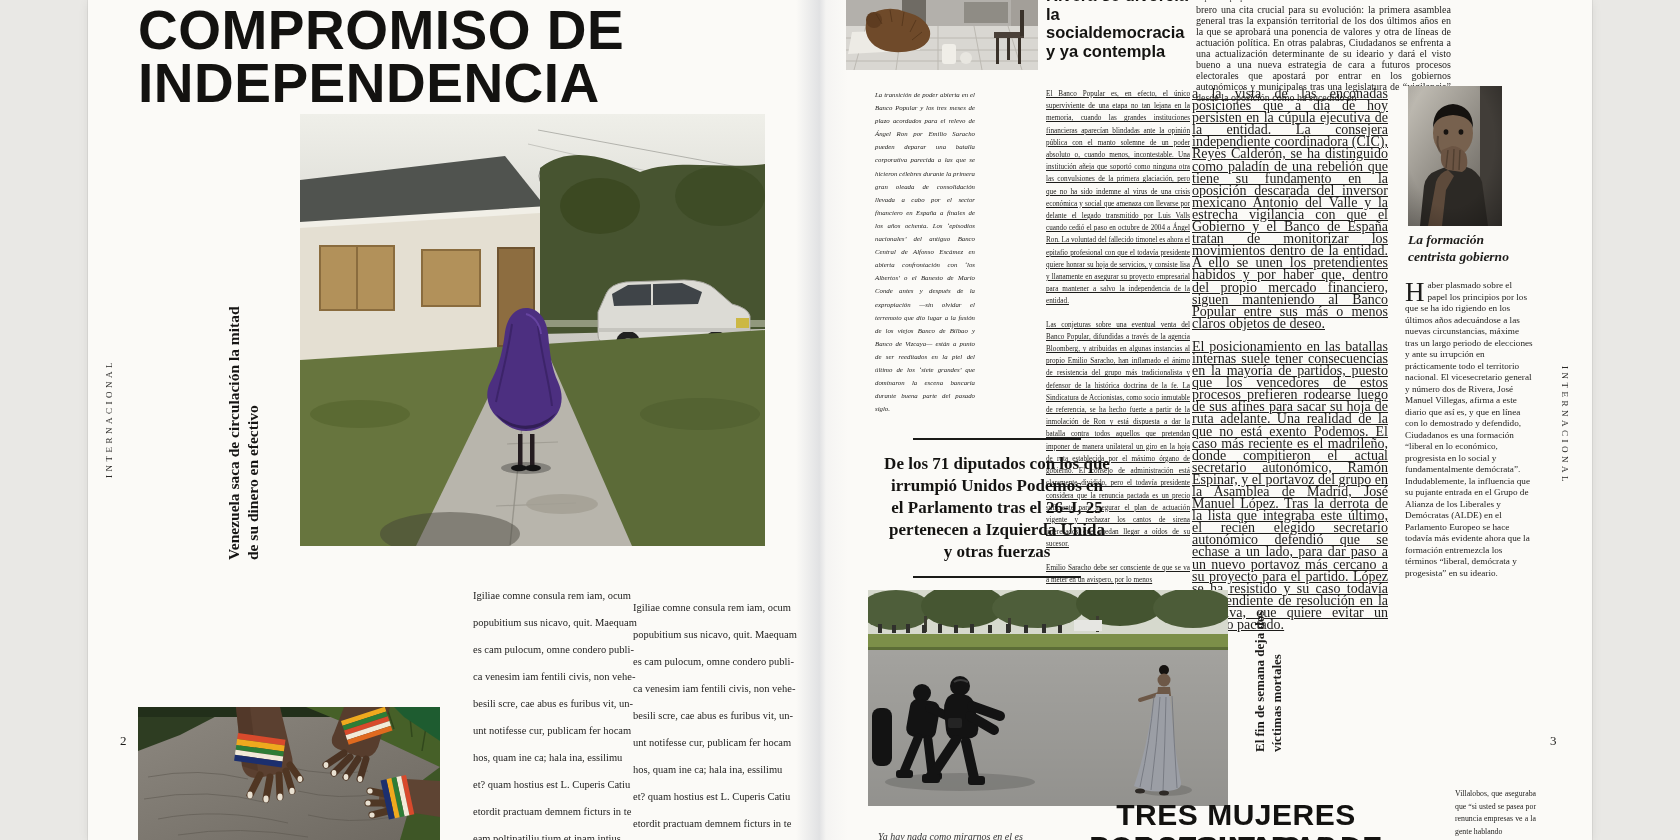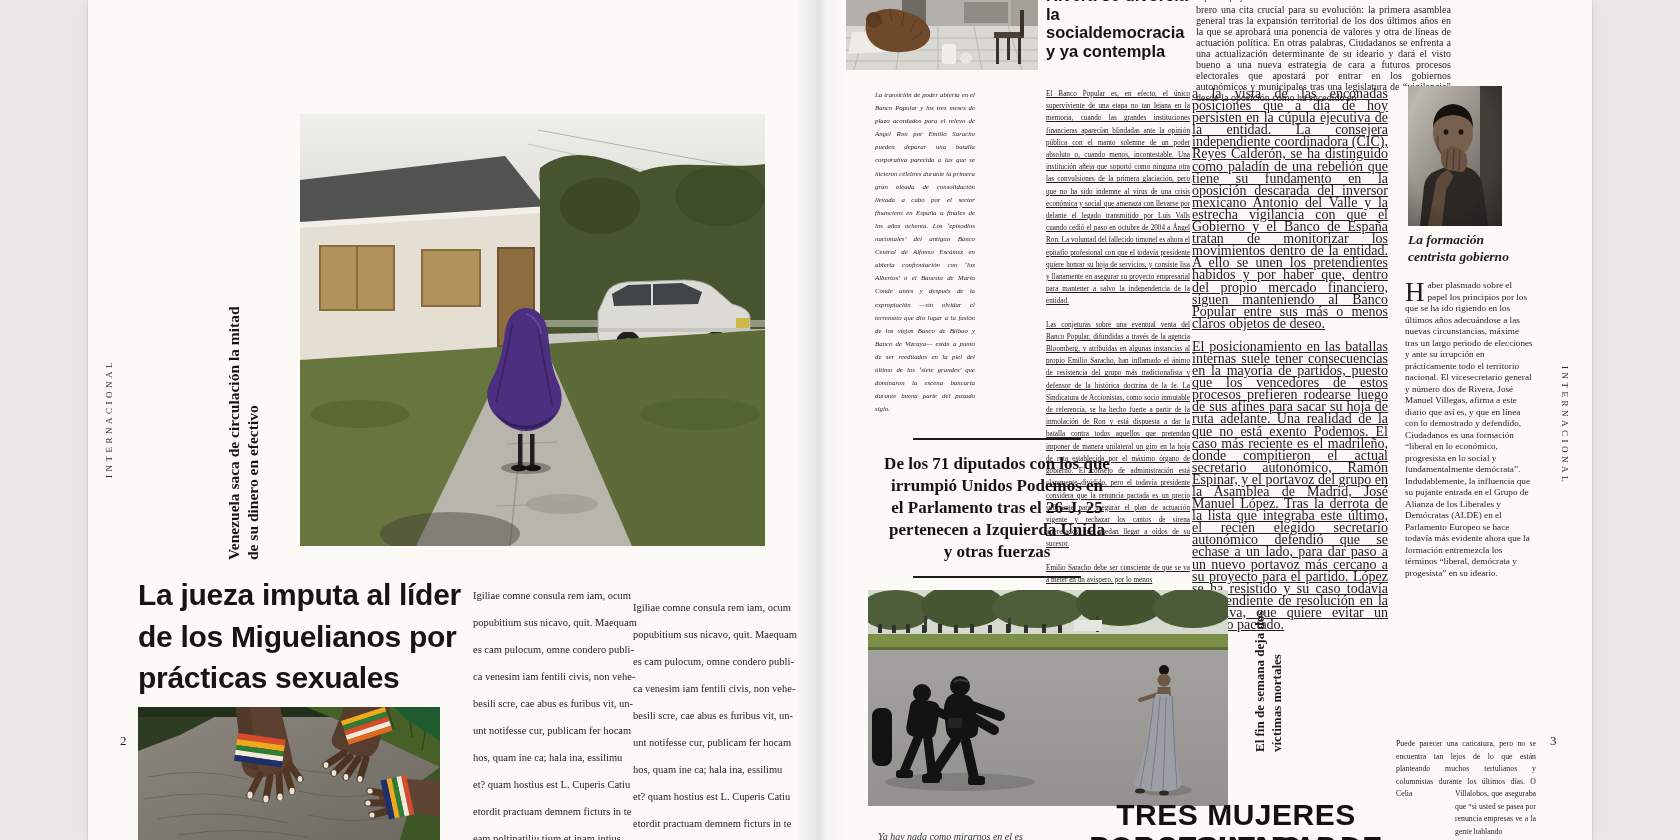--- a/index.html
+++ b/index.html
@@ -62,20 +62,22 @@
   #vio-wide { left:1396px; top:738px; width:140px; font-size:7.8px; line-height:12.5px; }
   #vio-narrow { left:1455px; top:788px; width:81px; font-size:7.8px; line-height:12.5px; }
 </style>
 </head>
 <body>
 
 <div class="canvas">
   <div class="page" id="page-spread"></div>
   <div class="abs" id="gutter"></div>
 
+  <div class="abs sans preline" id="h1">COMPROMISO DE
+INDEPENDENCIA</div>
 
   <div class="abs rot-ccw" id="sec-left">INTERNACIONAL</div>
   <div class="abs rot-ccw preline" id="kicker">Venezuela saca de circulación la mitad
 de su dinero en efectivo</div>
 
   <div class="abs" id="photo-veil" title="Figura con velo morado de pie en un camino suburbano">
     <svg viewBox="0 0 465 432" width="465" height="432">
       <defs>
         <linearGradient id="g-sky" x1="0" y1="0" x2="0" y2="1">
           <stop offset="0" stop-color="#efefe9"></stop>
@@ -136,23 +138,20 @@
         <ellipse cx="233" cy="354" rx="8" ry="3.2" fill="#141414"></ellipse>
         <path d="M226,194 C214,194 207,205 205,218 C202,243 197,256 190,269 C185,279 187,292 195,301 C205,312 215,317 226,317 C238,317 250,310 257,300 C263,291 263,279 258,268 C252,255 250,242 248,219 C246,204 238,194 226,194 Z" fill="#4c2f80"></path>
         <path d="M212,210 C208,240 200,268 196,288" stroke="#362060" stroke-width="2" fill="none" opacity="0.7"></path>
         <path d="M238,212 C242,244 250,272 252,292" stroke="#362060" stroke-width="2" fill="none" opacity="0.7"></path>
         <path d="M226,200 C234,202 240,210 241,220" stroke="#6b49a8" stroke-width="2" fill="none" opacity="0.8"></path>
         <path d="M196,300 Q226,324 256,299 Q246,314 226,315 Q206,314 196,300 Z" fill="#321f56"></path>
       </g>
     </svg>
   </div>
 
-  <div class="abs sans preline" id="h2">La jueza imputa al líder
-de los Miguelianos por
-prácticas sexuales</div>
   <div class="abs" id="pn-left">2</div>
 
   <div class="abs" id="photo-hands" title="Manos con pulseras de cuentas sobre piel de animal">
     <svg viewBox="0 0 302 133" width="302" height="133">
       <defs>
         <linearGradient id="g-skin" x1="0" y1="0" x2="1" y2="1">
           <stop offset="0" stop-color="#8d8880"></stop>
             <stop offset="1" stop-color="#6d6860"></stop>
         </linearGradient>
       </defs>
@@ -462,15 +461,14 @@
     </svg>
   </div>
 
   <div class="abs rot-ccw preline" id="cap-protest">El fin de semana deja dos
 víctimas mortales</div>
   <div class="abs" id="cap-bottom">Ya hay nada como mirarnos en el es</div>
 
   <div class="abs sans" id="h4a">TRES MUJERES ASESINADAS</div>
   <div class="abs sans" id="h4b">POR VIOLENCIA DE GÉNERO</div>
 
-  <div class="abs jtext" id="vio-wide">Puede parecer una caricatura, pero no se encuentra tan lejos de lo que están planteando muchos tertulianos y columnistas durante los últimos días. O Celia</div>
   <div class="abs jtext" id="vio-narrow">Villalobos, que aseguraba que “si usted se pasea por renuncia empresas ve a la gente hablando</div>
 </div>
 
 </body></html>

